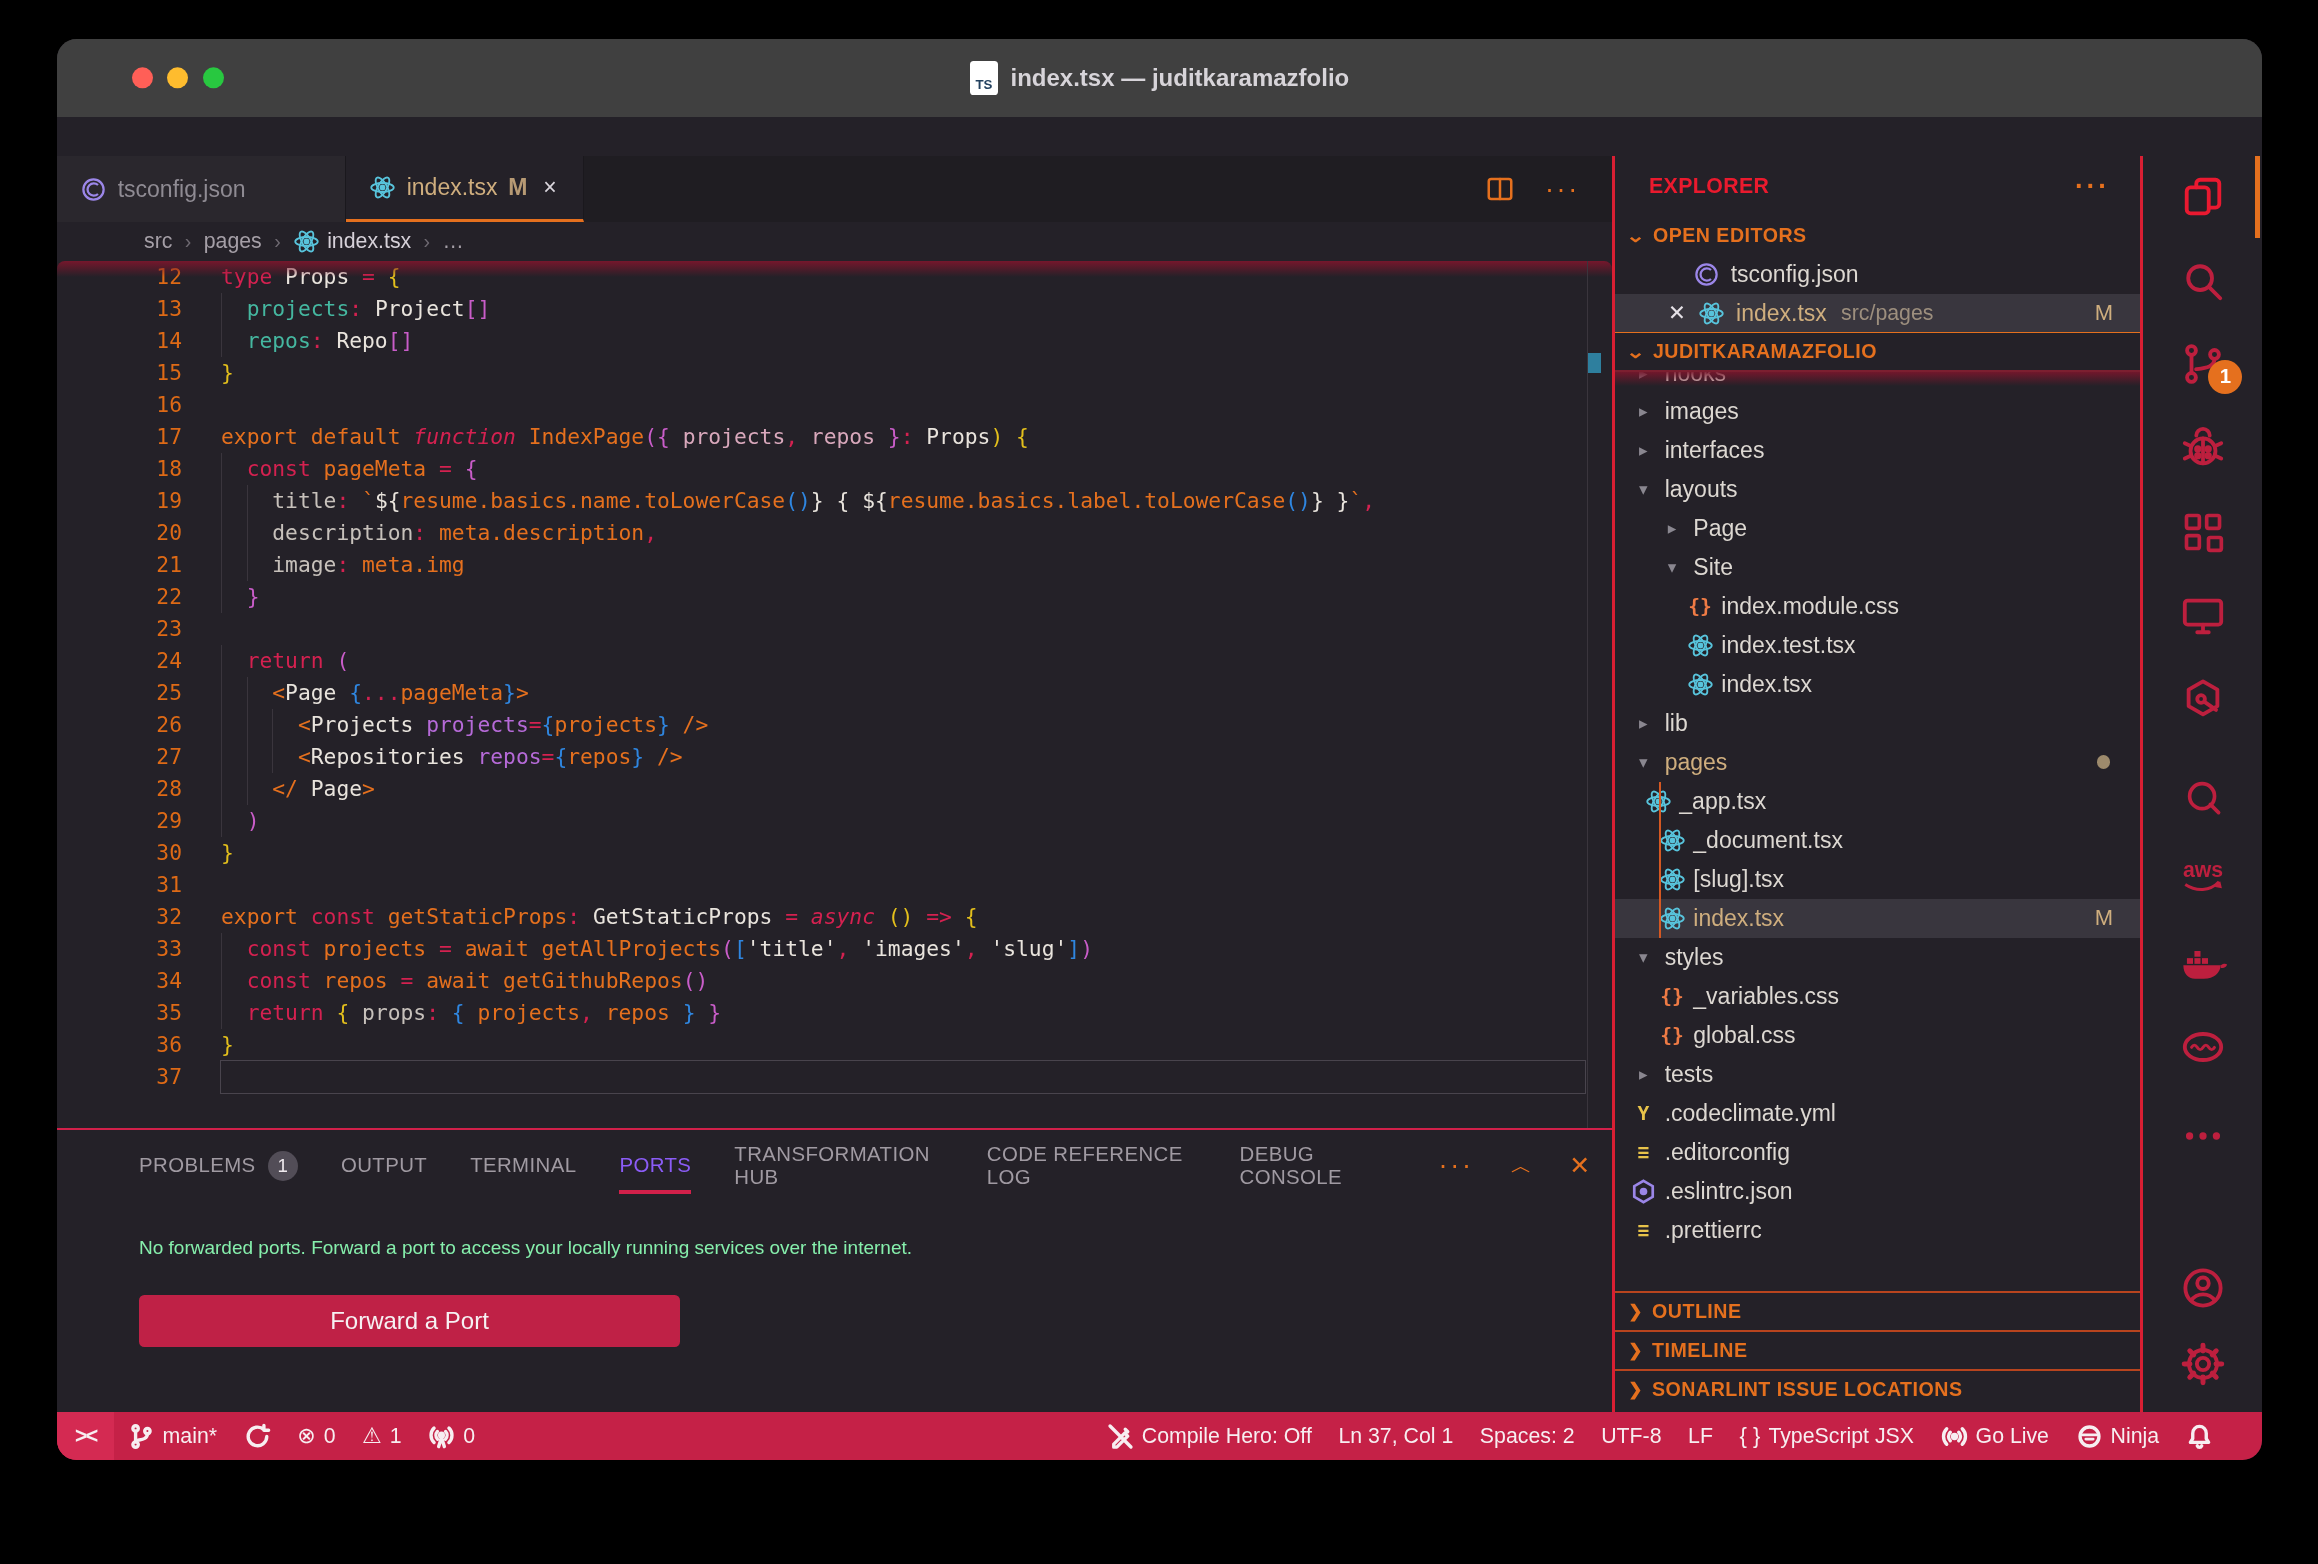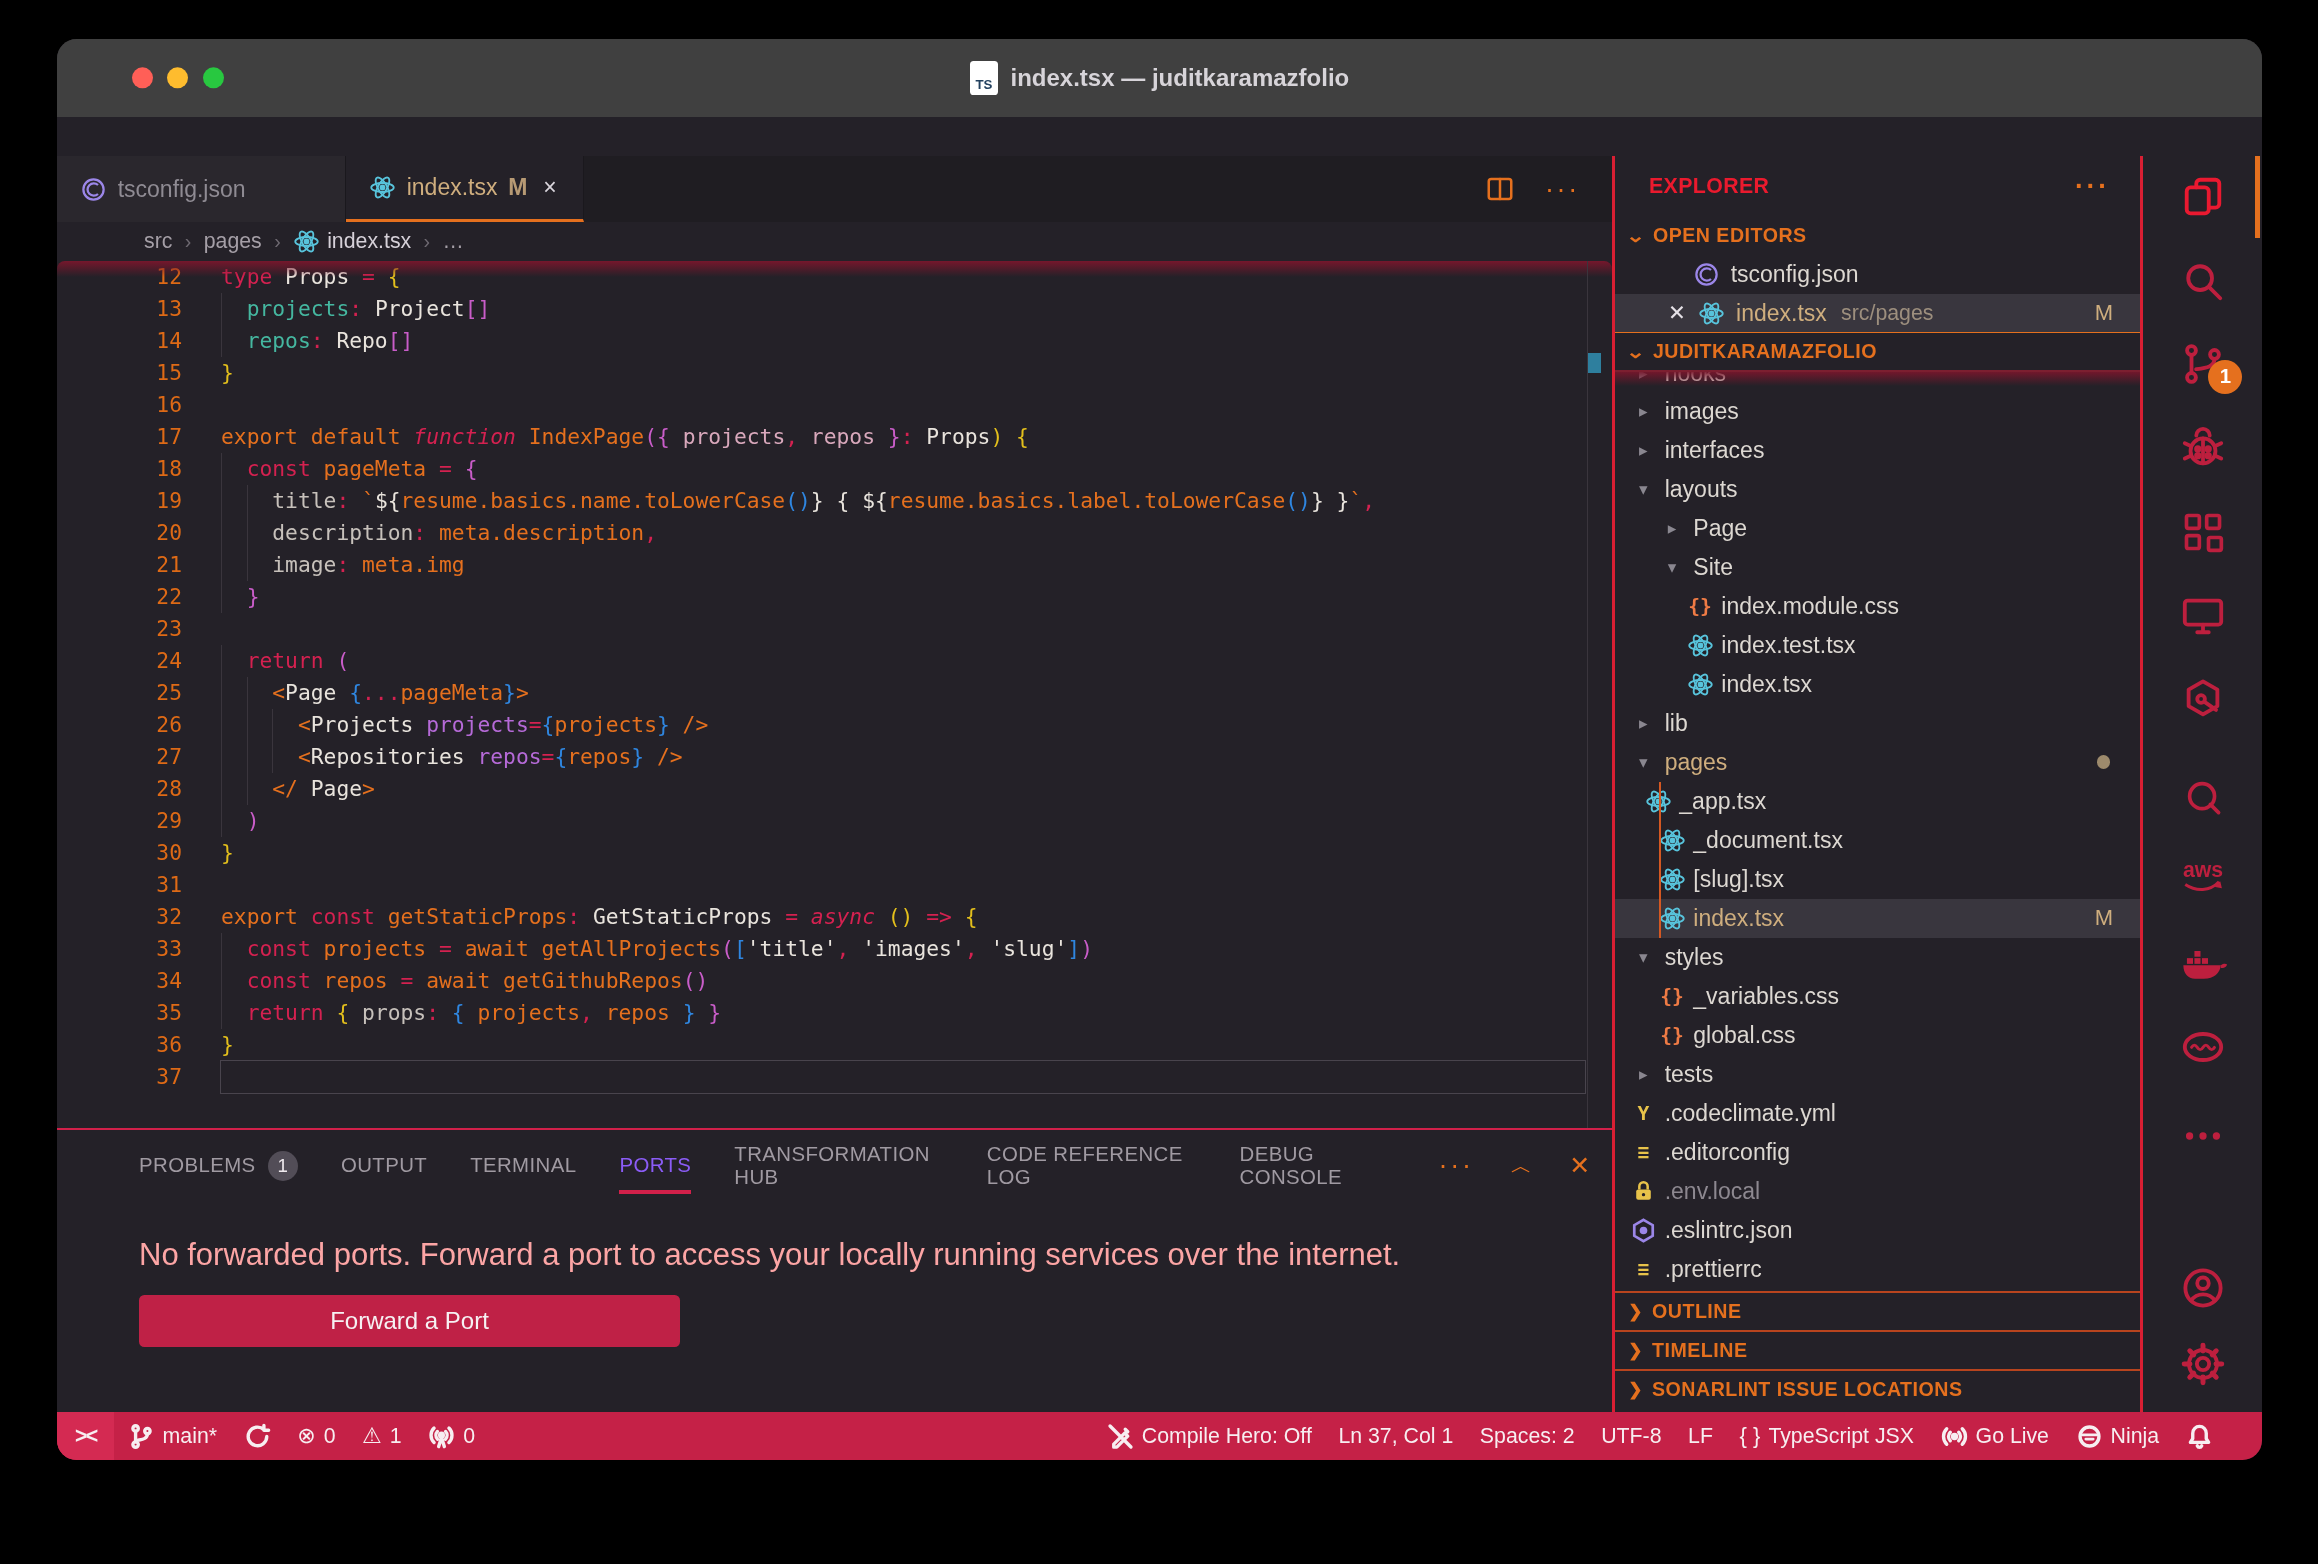--- a/index.html
+++ b/index.html
@@ -47,21 +47,21 @@
   #ruler-mark-blue { position:absolute; right:10.7px; top:92px; width:13.3px; height:19.6px; background:#2e7f9e; }
 
   
   #panel { position:absolute; left:0; bottom:0; width:1555px; height:284px; background:#242128; border-top:2.7px solid #d2204a;margin-top:16px; }
   #panel-tabs { position:absolute; left:0; top:0; width:100%; height:71px; display:flex; align-items:center; gap:43px; padding-left:82px; font-size:20.4px; letter-spacing:0.4px; color:#a09aa2; }
   .ptab { display:flex; align-items:center; gap:12.4px; height:100%; position:relative; }
   .ptab.active { color:#8b5cf6; }
   .ptab.active::after { content:""; position:absolute; left:0; right:0; bottom:7.1px; height:3.6px; background:#d2204a; }
   .pbadge { background:#524d57; color:#efeaee; border-radius:50%; width:30px; height:30px; display:flex; align-items:center; justify-content:center; font-size:18.7px; }
   #panel-actions { margin-left:auto; display:flex; align-items:center; gap:37px; padding-right:21.3px; color:#e5701e; font-size:27px; }
-  #panel-message { position:absolute; left:82px; top:107px; font-size:31px; color:#fca5a5; }
+  #panel-message { position:absolute; left:82px; top:107px; font-size:19px; color:#86efac; }
   #forward-btn { position:absolute; left:82px; top:165px; width:541px; height:52px; background:#bf2146; color:#f6f1f3; font-size:24px; border:none; border-radius:5.3px; display:flex; align-items:center; justify-content:center; }
 
   
   #sb-title { height:60px; display:flex; align-items:center; padding:0 30px 0 34px; color:#ea1a2e; font-size:21.3px; font-weight:700; letter-spacing:0.4px; }
   #sb-title .more { margin-left:auto; color:#e5701e; font-size:27px; letter-spacing:2.7px; }
   .sect-head { height:39px; display:flex; align-items:center; gap:9px; padding-left:13.3px; color:#e5701e; font-size:19.6px; font-weight:700; letter-spacing:0.5px; }
   .sect-head .chev { font-size:18px; transform:scaleX(1.3); }
   .oe-row { height:39px; display:flex; align-items:center; gap:10.7px; padding-left:78px; font-size:23px; color:#ddd8d2; position:relative; }
   .oe-row.selected { background:#39363e; border-bottom:1.8px solid #e5701e; padding-left:53px; color:#cfae7e; }
   .oe-row .closex { color:#e6e2e8; font-size:21.3px; margin-right:1.8px; }
@@ -424,32 +424,20 @@
               <span class="glyph" style="color: rgb(232, 195, 74); display: flex; align-items: center;">Y</span>
             </span>
             <span class="lbl">.codeclimate.yml</span>
           </div>
           <div class="trow" style="padding-left: 12.4px;">
             <span class="slot">
               <span class="glyph" style="color: rgb(232, 195, 74); display: flex; align-items: center;">≡</span>
             </span>
             <span class="lbl">.editorconfig</span>
           </div>
-          <div class="trow dim" style="padding-left: 12.4px;">
-            <span class="slot">
-              <span style="display: flex; align-items: center;">
-                <svg width="25" height="25" viewBox="0 0 24 24" fill="#e8c34a" stroke="none">
-                  <rect x="5" y="10" width="14" height="10" rx="2"></rect>
-                  <path d="M8 10V7a4 4 0 0 1 8 0v3" fill="none" stroke="#e8c34a" stroke-width="2.4"></path>
-                  <circle cx="12" cy="15" r="1.6" fill="#242128"></circle>
-                </svg>
-              </span>
-            </span>
-            <span class="lbl">.env.local</span>
-          </div>
           <div class="trow" style="padding-left: 12.4px;">
             <span class="slot">
               <span style="display: flex; align-items: center;">
                 <svg width="27" height="27" viewBox="0 0 24 24" fill="none" stroke="#9b86e8" stroke-width="2.4">
                   <path d="M12 2.5l8.2 4.75v9.5L12 21.5l-8.2-4.75v-9.5z"></path>
                   <circle cx="12" cy="12" r="3.4" fill="#9b86e8" stroke="none"></circle>
                 </svg>
               </span>
             </span>
             <span class="lbl">.eslintrc.json</span>

